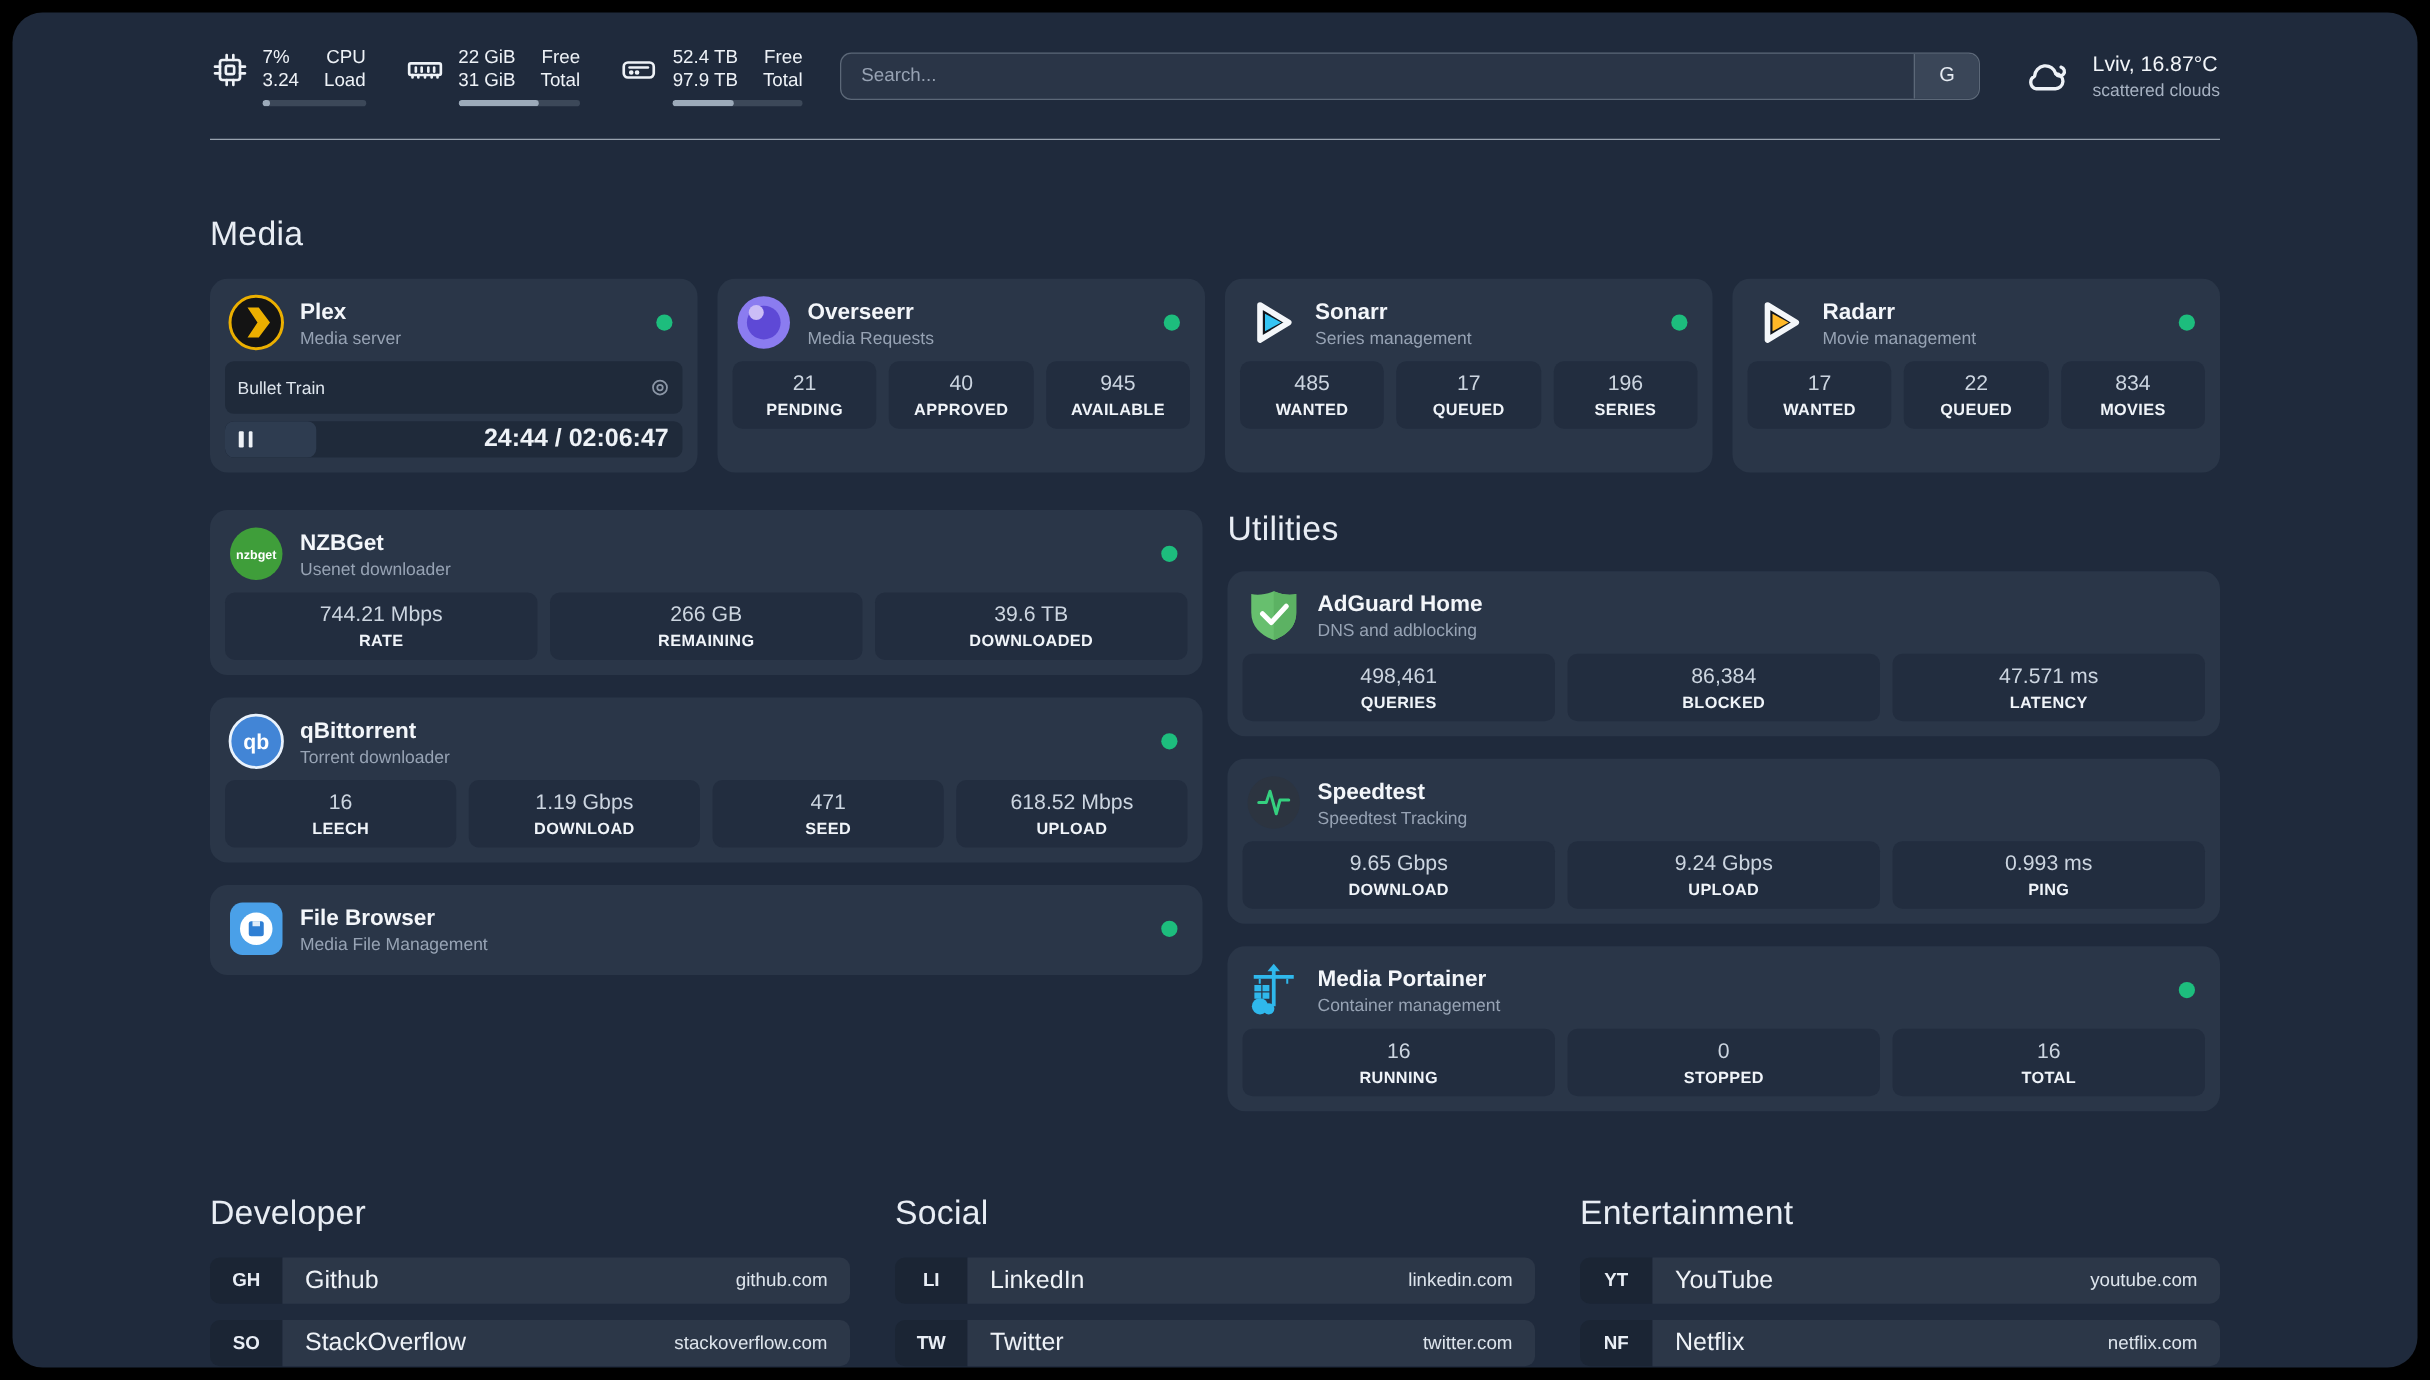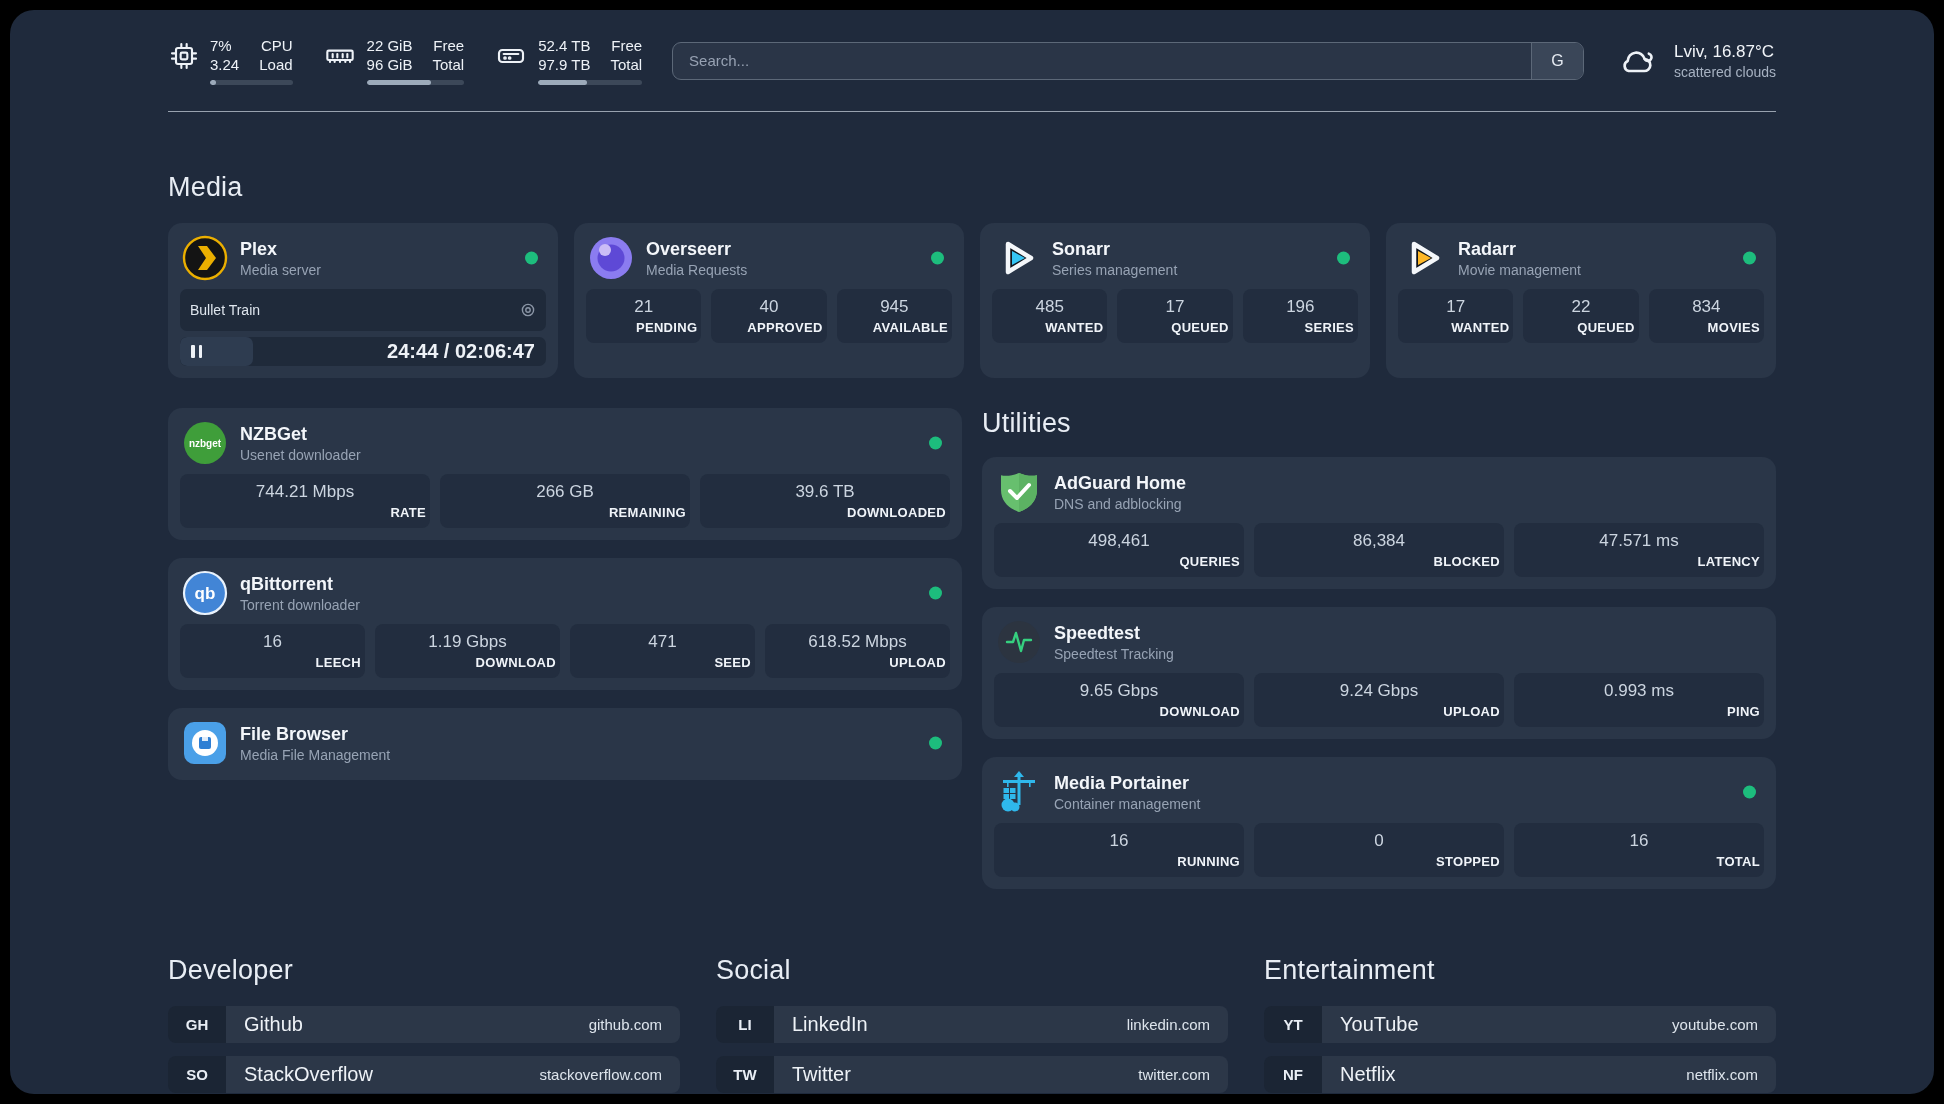--- a/index.html
+++ b/index.html
@@ -36,21 +36,21 @@
   .grid4 { display:grid; grid-template-columns:repeat(4,1fr); gap:16px; }
   .card { background:#2a3648; border-radius:14px; padding:10px 12px 12px 12px; }
   .card-head { display:flex; align-items:center; gap:12px; position:relative; padding:2px 2px; min-height:50px; }
   .appicon { width:46px; height:46px; flex-shrink:0; display:flex; align-items:center; justify-content:center; }
   .app-name { font-size:18px; font-weight:600; color:#f3f6fa; line-height:22px; }
   .app-sub { font-size:14px; color:#97a3b4; margin-top:2px; }
   .dot { position:absolute; right:8px; top:50%; transform:translateY(-50%); width:13px; height:13px; border-radius:50%; background:#1dbd7d; }
   .tiles { display:flex; gap:10px; margin-top:6px; }
   .tile { flex:1; background:#222d3f; border-radius:8px; padding:7px 4px 8px; text-align:center; }
   .tv { font-size:17px; color:#ccd5e0; line-height:21px; }
-  .tl { font-size:13px; font-weight:700; color:#f0f4f9; letter-spacing:.3px; margin-top:3px;text-align:right; }
+  .tl { font-size:13px; font-weight:700; color:#f0f4f9; letter-spacing:.3px; margin-top:3px; }
   
   .np-row { background:#1f2a3a; border-radius:7px; height:42px; display:flex; align-items:center; justify-content:space-between; padding:0 10px; margin-top:6px; }
   .np-title { font-size:14px; color:#dfe6ee; }
   .progress-row { position:relative; background:#1f2a3a; border-radius:7px; height:29px; margin-top:6px; display:flex; align-items:center; overflow:hidden; }
   .progress-fill { position:absolute; left:0; top:0; bottom:0; background:#2e3c50; border-radius:7px; }
   .pause { position:relative; margin-left:11px; display:flex; gap:4px; cursor:pointer; }
   .pause i { display:block; width:3.5px; height:13px; background:#eef2f7; border-radius:1px; }
   .np-time { position:absolute; right:11px; font-size:20px; font-weight:600; color:#eef2f7; }
   
   .twocol { display:grid; grid-template-columns:1fr 1fr; gap:20px; margin-top:30px; align-items:start; }
@@ -104,21 +104,21 @@
         <span>
           <svg width="34" height="32" viewBox="0 0 24 24" fill="none" stroke="#eef2f7" stroke-width="1.6" stroke-linecap="round">
             <rect x="2.5" y="8" width="19" height="7" rx="1"></rect>
             <path d="M6.5 10.5v2.5M10 10.5v2.5M14 10.5v2.5M17.5 10.5v2.5M4.5 15v1.5M8 15v1.5M12 15v1.5M16 15v1.5M19.5 15v1.5"></path>
           </svg>
         </span>
         <div class="stat-body">
           <div class="stat-rows">
             <div class="stat-col">
               <span>22 GiB</span>
-              <span>96 GiB</span>
+              <span>31 GiB</span>
             </div>
             <div class="stat-col right">
               <span>Free</span>
               <span>Total</span>
             </div>
           </div>
           <div class="bar">
               <div class="bar-fill" style="width: 66%;"></div>
             </div>
         </div>

